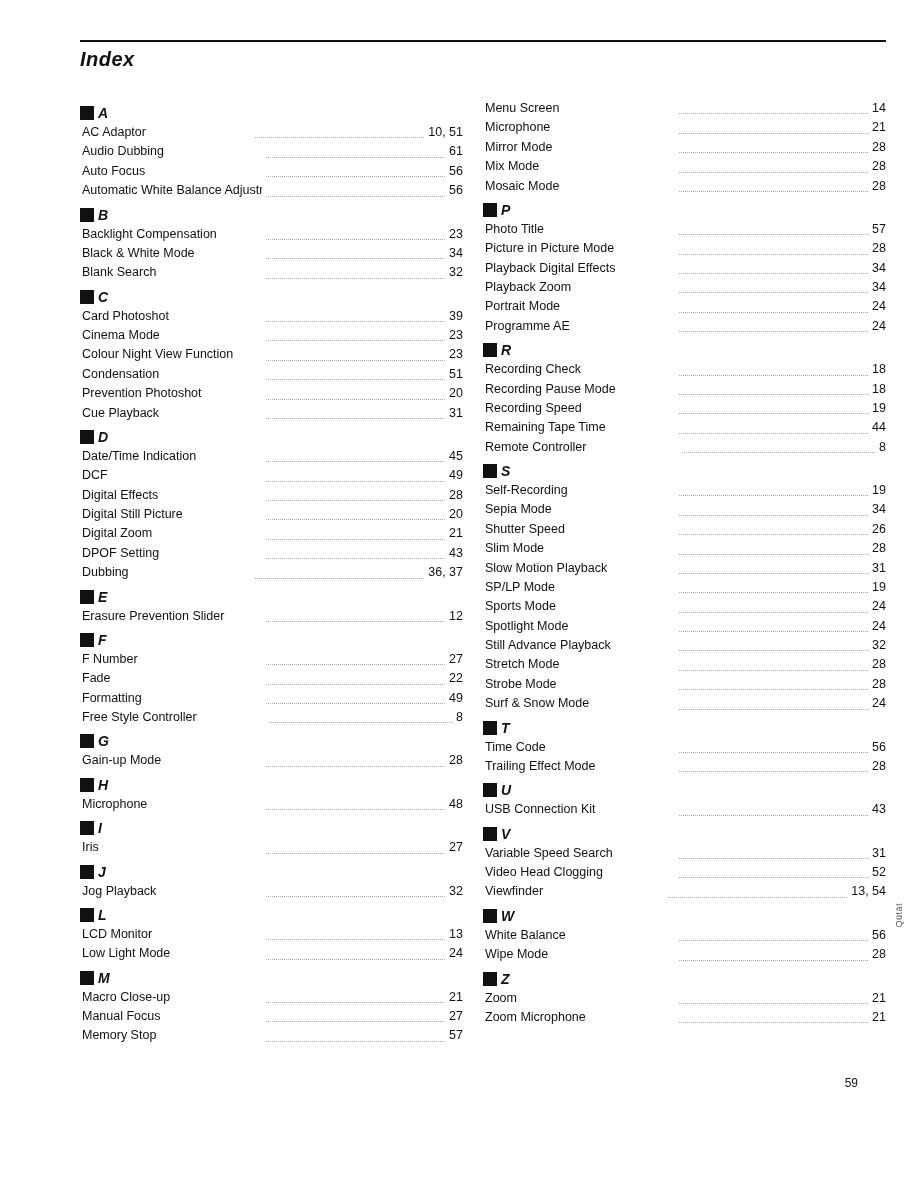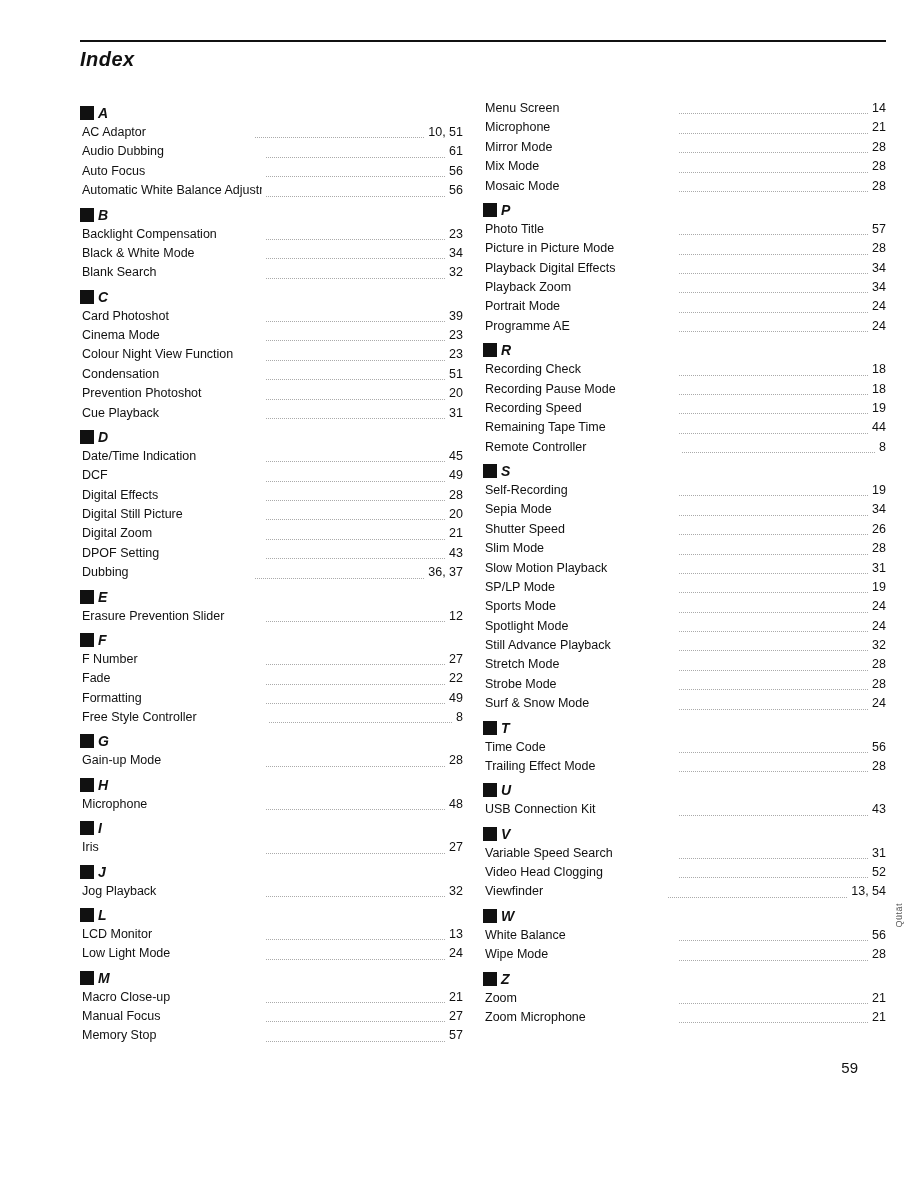--- a/index.html
+++ b/index.html
@@ -70,23 +70,23 @@
       margin: 0 4px;
       margin-bottom: 4px;
       min-width: 10px;
     }
     .entry-page {
       white-space: nowrap;
       text-align: right;
     }
     .page-number {
       position: absolute;
-      bottom: 32px;
+      bottom: 18px;
       right: 60px;
-      font-size: 15px;
+      font-size: 12px;
       font-weight: normal;
     }
     .border-line-top {
       border-top: 2px solid #111;
       margin-bottom: 6px;
     }
     .side-text {
       position: absolute;
       right: 14px;
       bottom: 180px;

